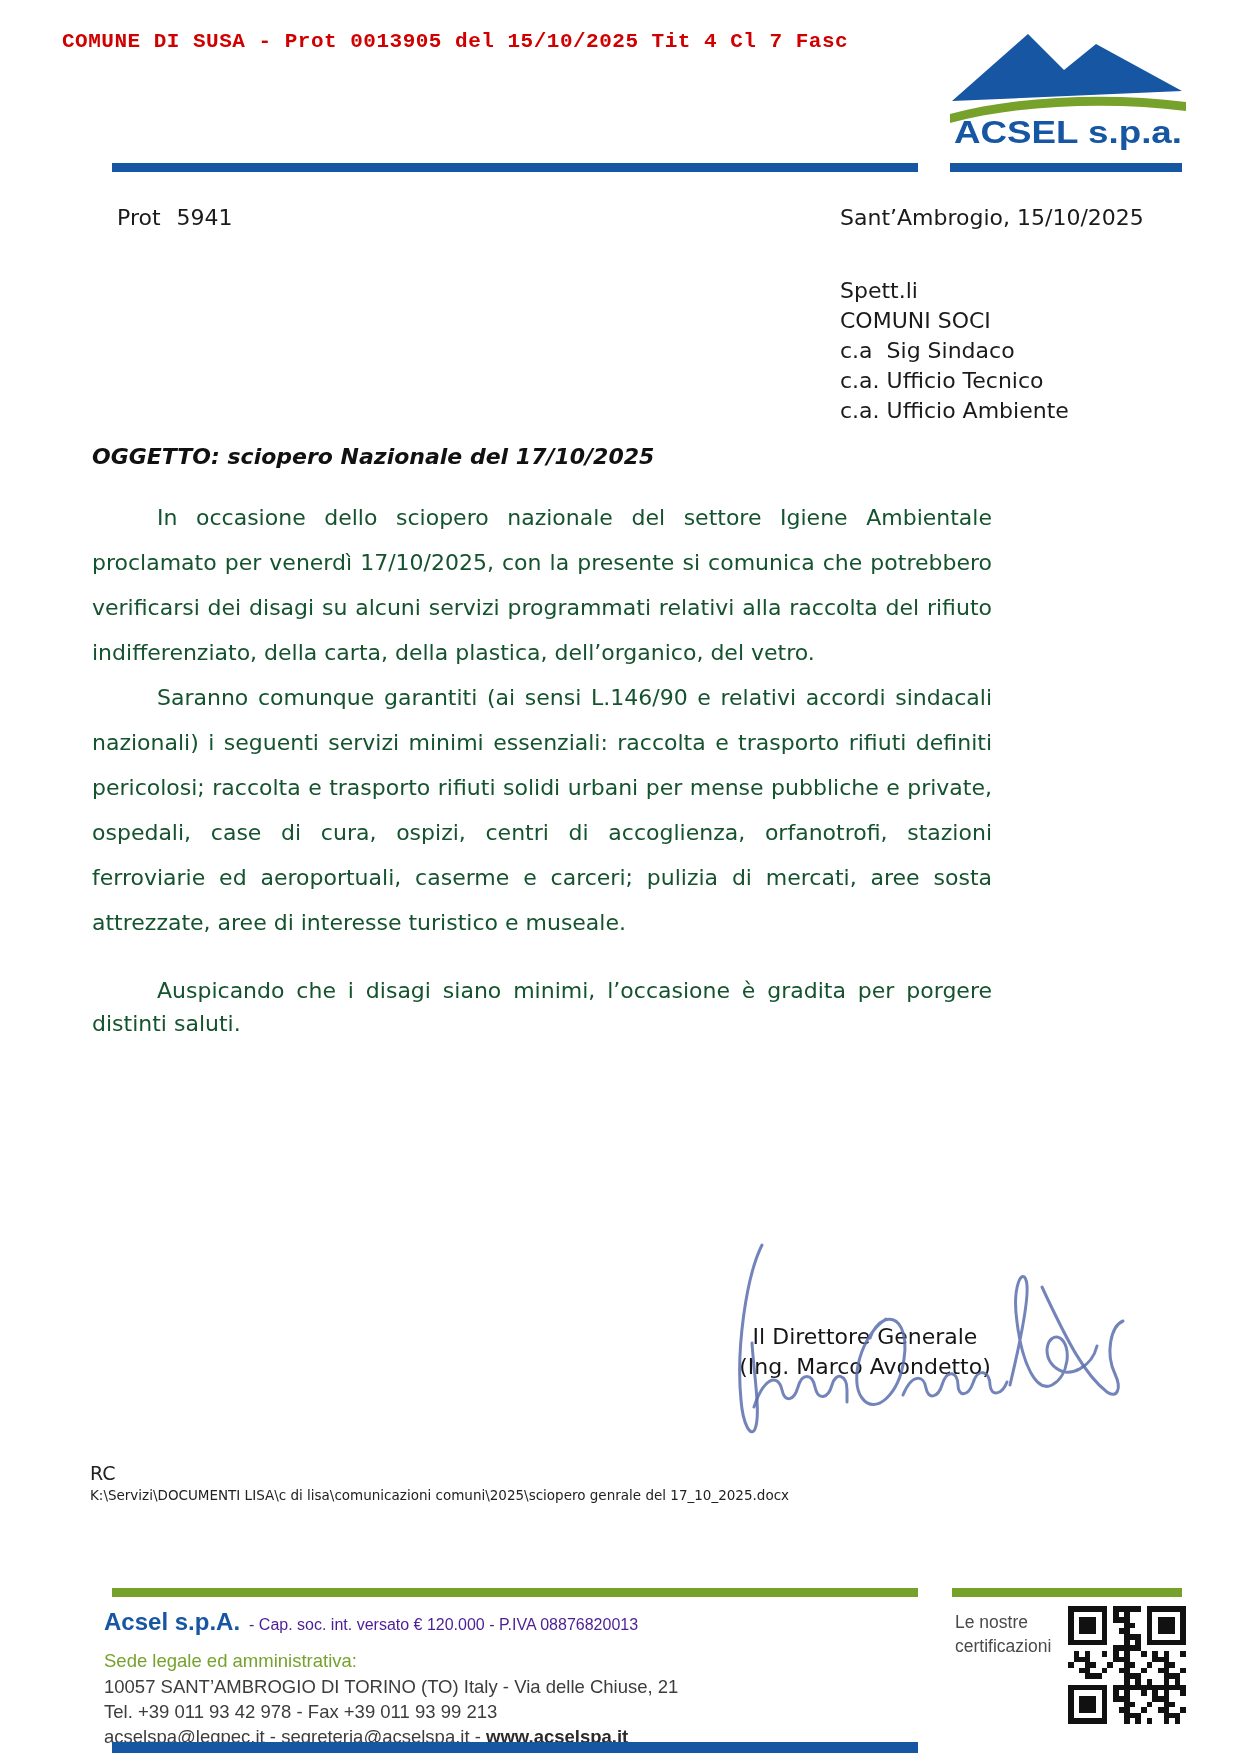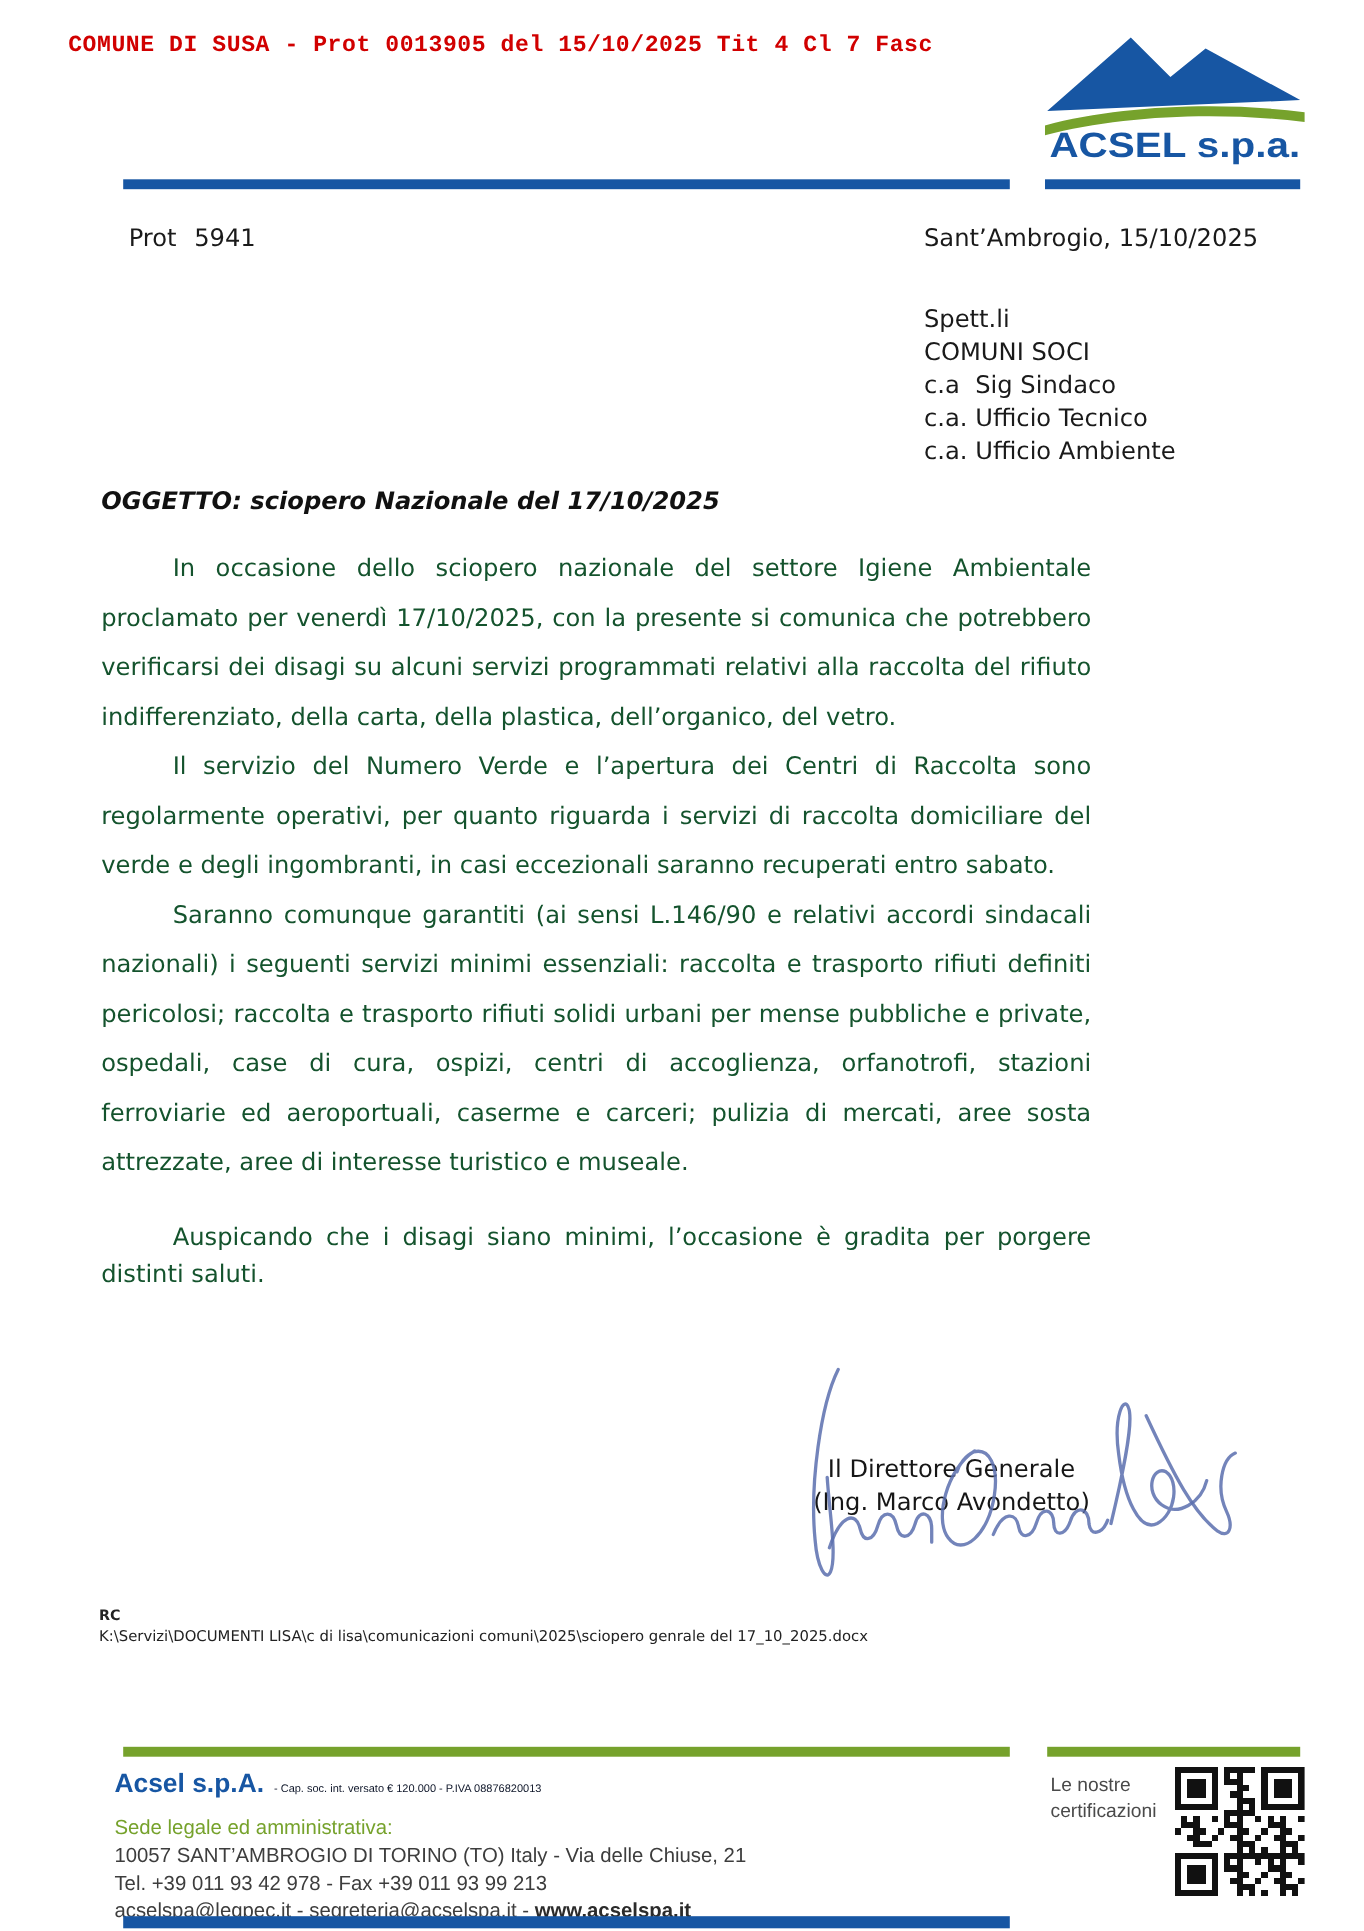--- a/index.html
+++ b/index.html
@@ -38,33 +38,33 @@
   .body p.closing{margin-top:29px;line-height:33px;}
 
   
   .sig-block{left:700px;top:1322px;width:330px;text-align:center;
              font-size:22px;line-height:30px;color:#161616;}
   .sig-svg{left:690px;top:1225px;width:450px;height:230px;}
   .sig-svg path{stroke:#5b6eae;stroke-width:3;fill:none;stroke-linecap:round;opacity:.85;}
 
   
   .footnote{left:90px;top:1462px;color:#222;}
-  .footnote .rc{font-size:13px;font-weight:bold;}
+  .footnote .rc{font-size:19px;}
   .footnote .path{font-size:13.5px;margin-top:3px;}
 
   
   .bar{background:#76a22c;height:9px;}
   .bar-left{left:112px;top:1588px;width:806px;}
   .bar-right{left:952px;top:1588px;width:230px;}
   .bottom-rule{left:112px;top:1742px;width:806px;height:11px;background:#1756a3;}
 
   .footer{font-family:"Liberation Sans",sans-serif;}
   .company-row{left:104px;top:1608px;display:flex;align-items:baseline;gap:9px;}
   .company-name{font-size:24px;font-weight:bold;color:#1756a3;}
-  .company-details{font-size:10px;color:#0f172a;}
+  .company-details{font-size:16px;color:#4c1d95;}
   .sede{left:104px;top:1650px;font-size:18.5px;color:#76a22c;}
   .addr{left:104px;top:1676px;font-size:18.5px;color:#3d3d3d;}
   .tel{left:104px;top:1701px;font-size:18.5px;color:#3d3d3d;}
   .email{left:104px;top:1726px;font-size:18.5px;color:#3d3d3d;}
   .email .web{font-weight:bold;color:#2b2b2b;text-align:right;}
 
   .cert{left:955px;top:1610px;font-size:17.5px;line-height:24px;color:#4a4a4a;
         font-family:"Liberation Sans",sans-serif;}
   .qr{left:1068px;top:1606px;width:118px;height:118px;}
 </style>
@@ -92,21 +92,20 @@
   <div>COMUNI SOCI</div>
   <div>c.a  Sig Sindaco</div>
   <div>c.a. Ufficio Tecnico</div>
   <div>c.a. Ufficio Ambiente</div>
 </div>
 
 <div class="abs subject">OGGETTO: sciopero Nazionale del 17/10/2025</div>
 
 <div class="abs body">
   <p>In occasione dello sciopero nazionale del settore Igiene Ambientale proclamato per venerdì 17/10/2025, con la presente si comunica che potrebbero verificarsi dei disagi su alcuni servizi programmati relativi alla raccolta del rifiuto indifferenziato, della carta, della plastica, dell’organico, del vetro.</p>
-  <p>Il servizio del Numero Verde e l’apertura dei Centri di Raccolta sono regolarmente operativi, per quanto riguarda i servizi di raccolta domiciliare del verde e degli ingombranti, in casi eccezionali saranno recuperati entro sabato.</p>
   <p>Saranno comunque garantiti (ai sensi L.146/90 e relativi accordi sindacali nazionali) i seguenti servizi minimi essenziali: raccolta e trasporto rifiuti definiti pericolosi; raccolta e trasporto rifiuti solidi urbani per mense pubbliche e private, ospedali, case di cura, ospizi, centri di accoglienza, orfanotrofi, stazioni ferroviarie ed aeroportuali, caserme e carceri; pulizia di mercati, aree sosta attrezzate, aree di interesse turistico e museale.</p>
   <p class="closing">Auspicando che i disagi siano minimi, l’occasione è gradita per porgere distinti saluti.</p>
 </div>
 
 <div class="abs sig-block">
   <div>Il Direttore Generale</div>
   <div>(Ing. Marco Avondetto)</div>
 </div>
 
 <svg class="abs sig-svg" viewBox="0 0 450 230">

